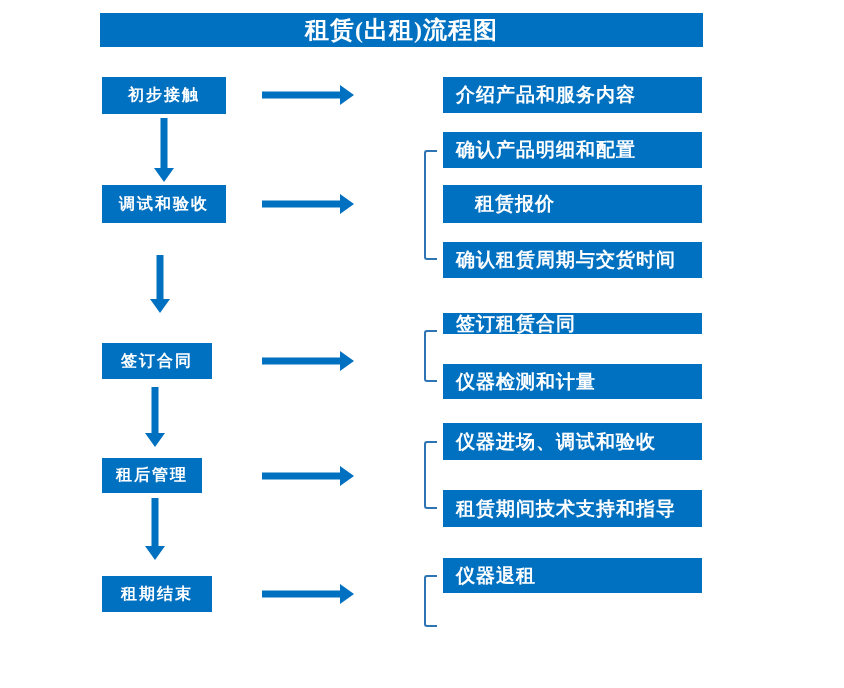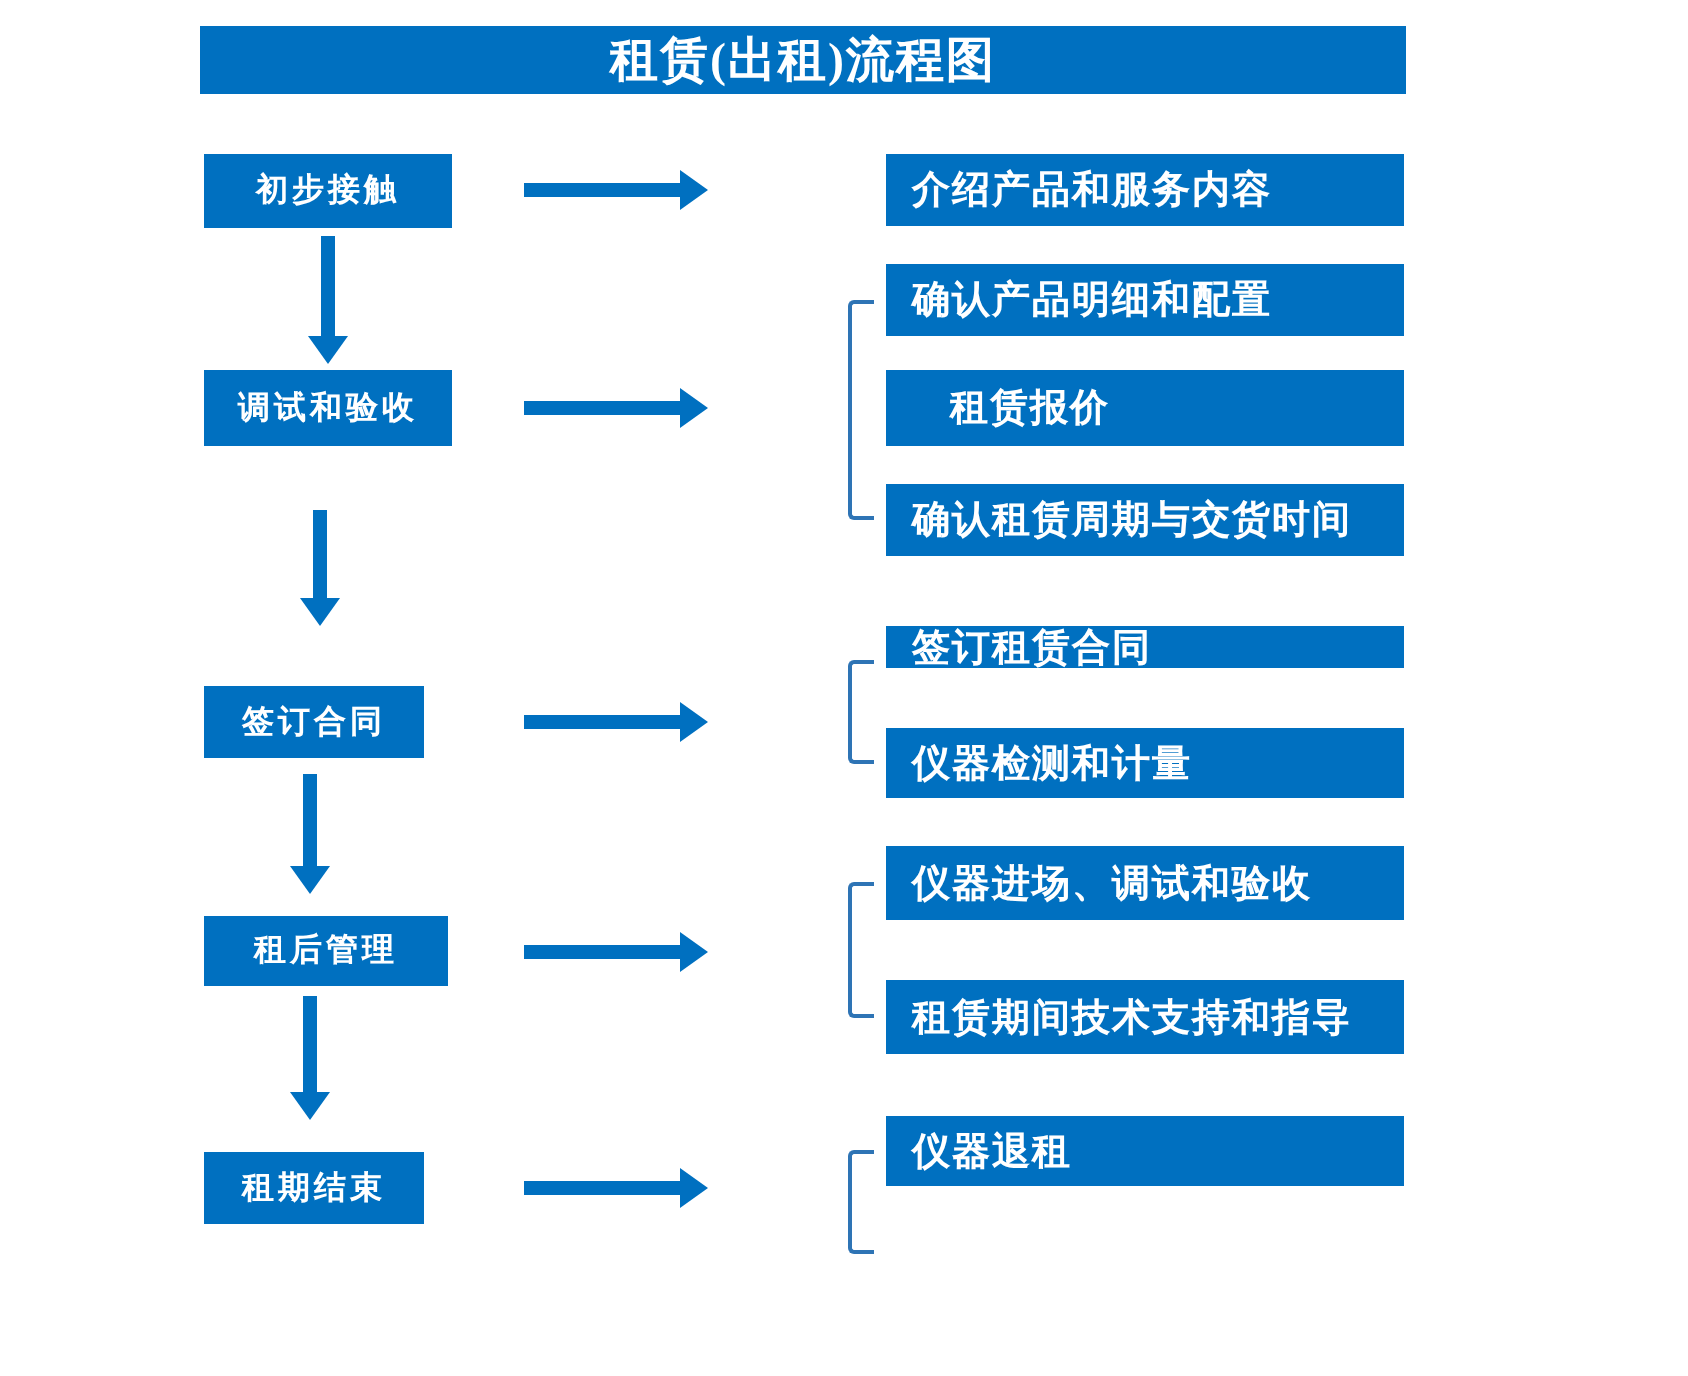--- a/index.html
+++ b/index.html
@@ -38,21 +38,21 @@
 </head>
 <body>
 
 <div class="stage">
 
   <div class="box title-bar">租赁(出租)流程图</div>
 
   <div class="box step" style="left:102px;top:77px;width:124px;height:37px;">初步接触</div>
   <div class="box step" style="left:102px;top:185px;width:124px;height:38px;">调试和验收</div>
   <div class="box step" style="left:102px;top:343px;width:110px;height:36px;">签订合同</div>
-  <div class="box step" style="left:102px;top:458px;width:122px;height:35px;">租后管理</div>
+  <div class="box step" style="left:102px;top:458px;width:100px;height:35px;">租后管理</div>
   <div class="box step" style="left:102px;top:576px;width:110px;height:36px;text-align:right;">租期结束</div>
 
   <div class="v-arrow" style="left:154px;top:118px;height:64px;">
     <div class="shaft"></div>
     <div class="head"></div>
   </div>
   <div class="v-arrow" style="left:150px;top:255px;height:58px;">
     <div class="shaft"></div>
     <div class="head"></div>
   </div>

